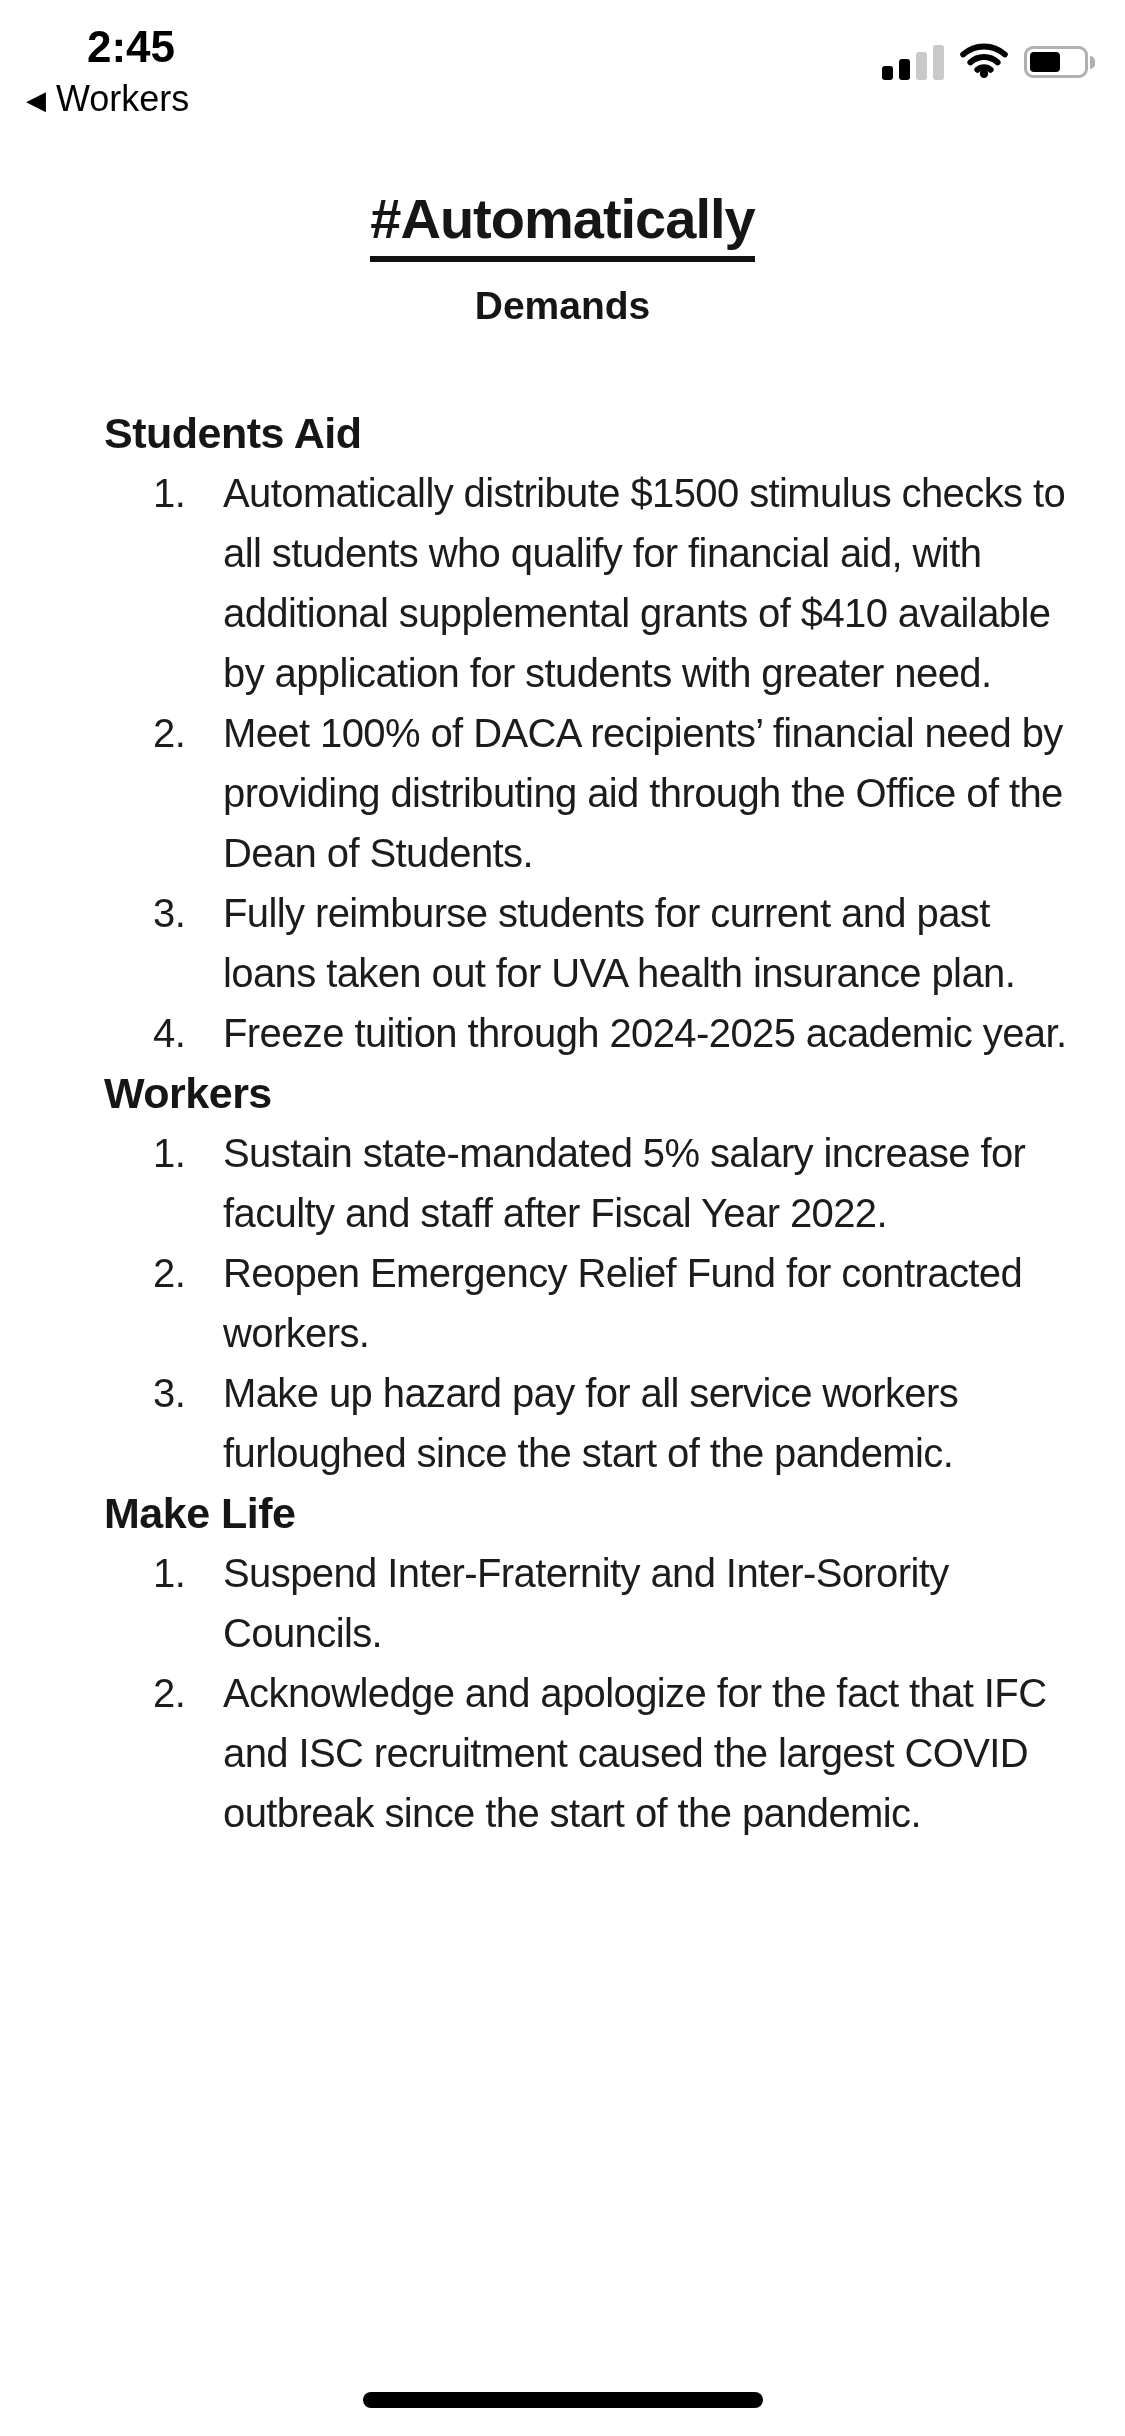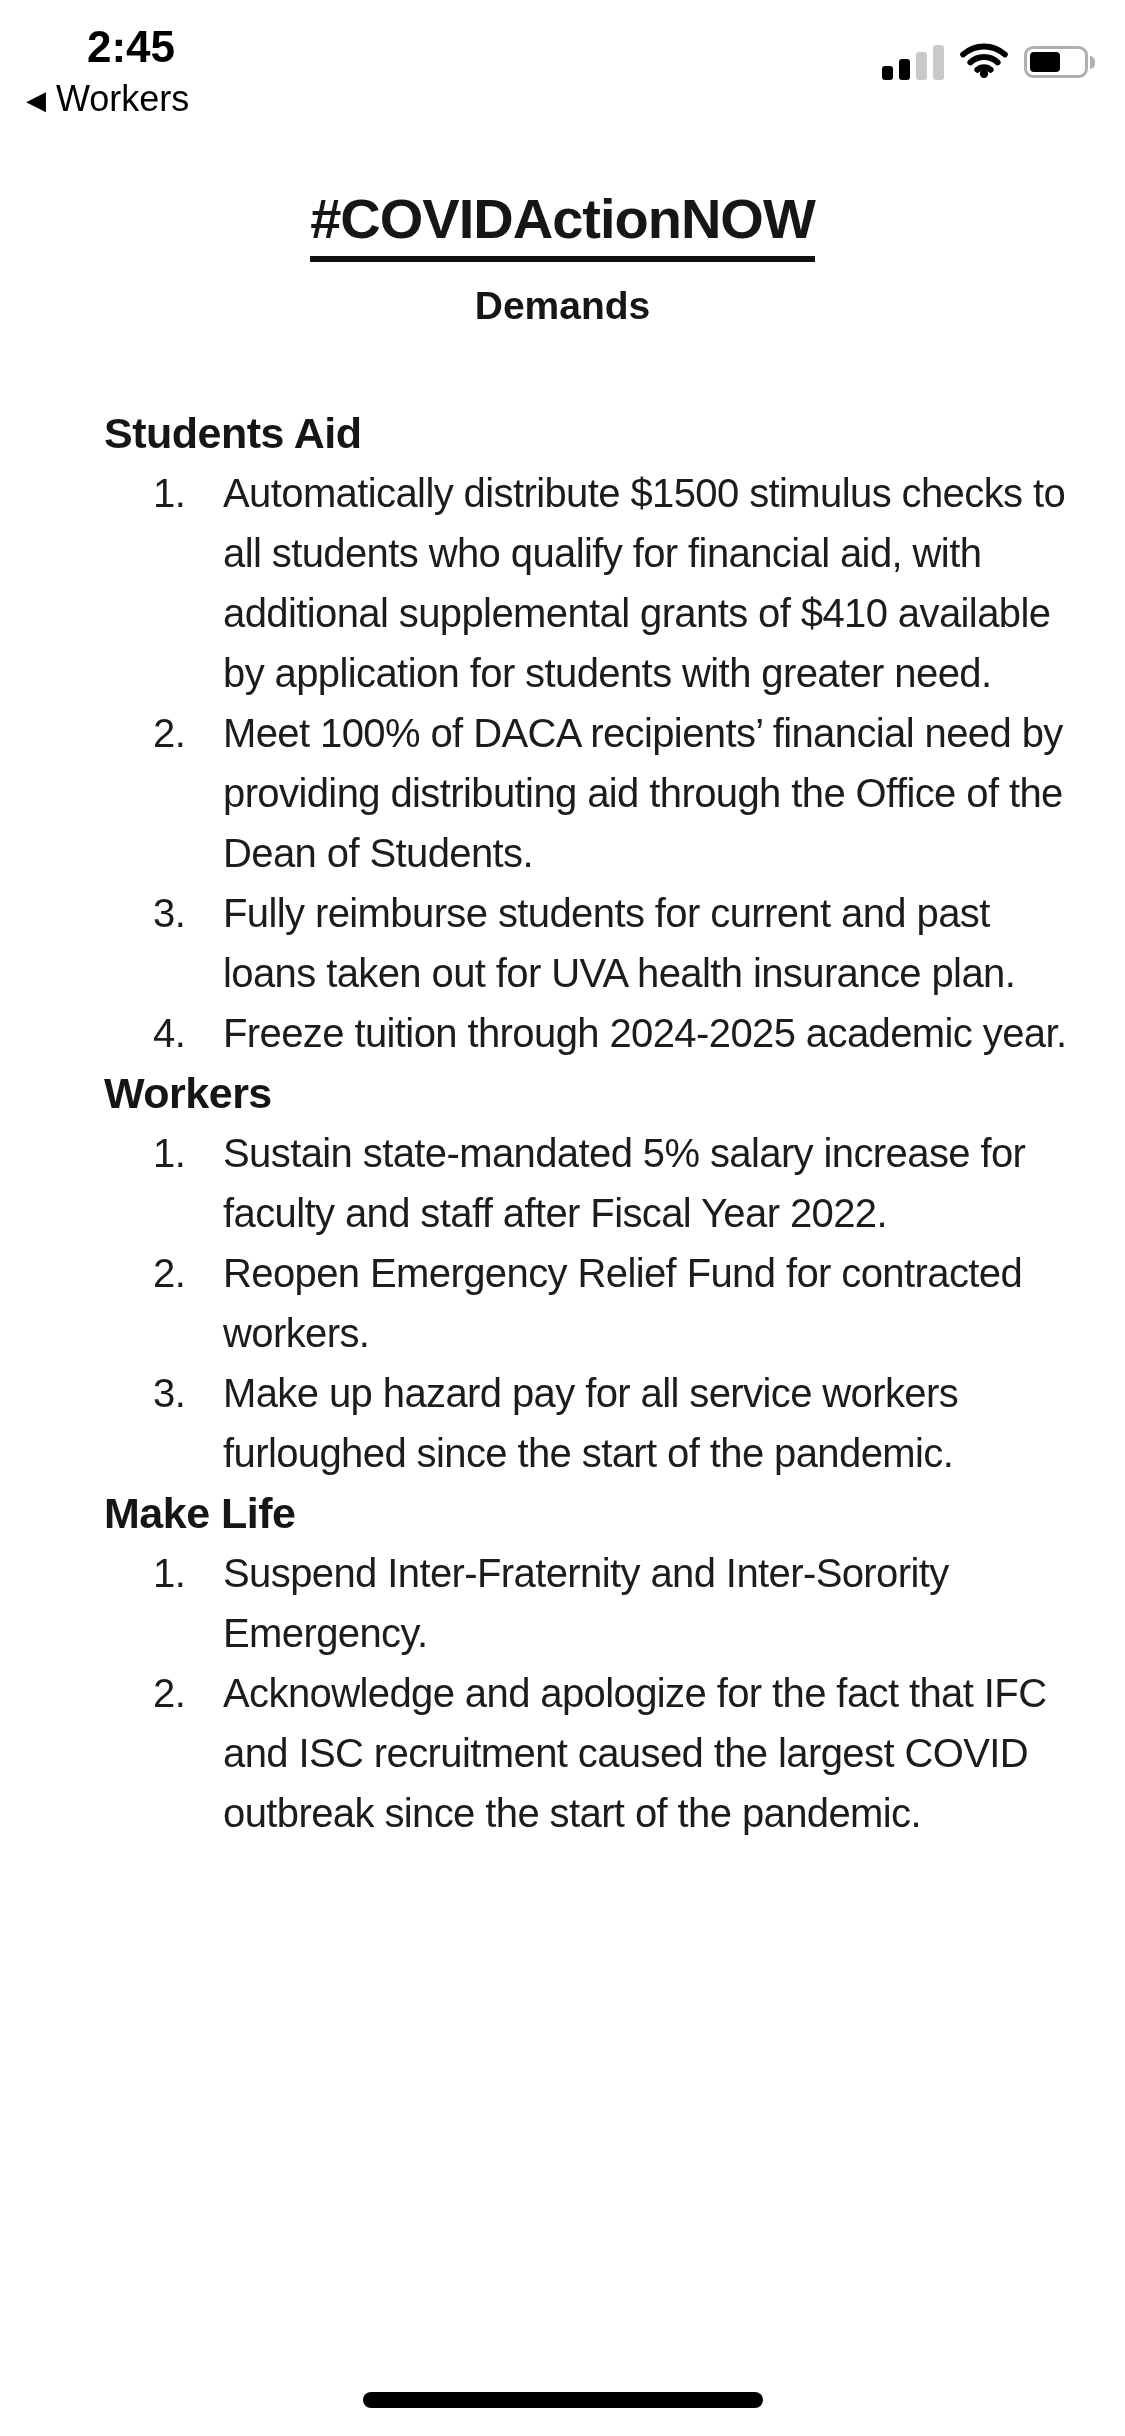--- a/index.html
+++ b/index.html
@@ -82,38 +82,38 @@
       <span class="battery">
         <span class="battery-fill" style="display: block; width: 58%;"></span>
       </span>
       <span class="battery-tip"></span>
     </span>
   </div>
 </div>
 
 <div class="doc">
   <div class="title-wrap">
-    <span class="doc-title">#COVIDActionNOW</span>
+    <span class="doc-title">#Automatically</span>
   </div>
   <div class="doc-subtitle">Demands</div>
   <div class="sections">
       <div class="sec-heading">Students Aid</div>
       <ol class="sec-list">
         <li><span class="num">1.</span><span>Automatically distribute $1500 stimulus checks to all students who qualify for financial aid, with additional supplemental grants of $410 available by application for students with greater need.</span></li>
         <li><span class="num">2.</span><span>Meet 100% of DACA recipients’ financial need by providing distributing aid through the Office of the Dean of Students.</span></li>
         <li><span class="num">3.</span><span>Fully reimburse students for current and past loans taken out for UVA health insurance plan.</span></li>
         <li><span class="num">4.</span><span>Freeze tuition through 2024-2025 academic year.</span></li>
       </ol>
       <div class="sec-heading">Workers</div>
       <ol class="sec-list">
         <li><span class="num">1.</span><span>Sustain state-mandated 5% salary increase for faculty and staff after Fiscal Year 2022.</span></li>
         <li><span class="num">2.</span><span>Reopen Emergency Relief Fund for contracted workers.</span></li>
         <li><span class="num">3.</span><span>Make up hazard pay for all service workers furloughed since the start of the pandemic.</span></li>
       </ol>
       <div class="sec-heading">Make Life</div>
       <ol class="sec-list">
-        <li><span class="num">1.</span><span>Suspend Inter-Fraternity and Inter-Sorority Emergency.</span></li>
+        <li><span class="num">1.</span><span>Suspend Inter-Fraternity and Inter-Sorority Councils.</span></li>
         <li><span class="num">2.</span><span>Acknowledge and apologize for the fact that IFC and ISC recruitment caused the largest COVID outbreak since the start of the pandemic.</span></li>
       </ol>
     </div>
 </div>
 
 <div class="home-indicator"></div>
 
 </body></html>

